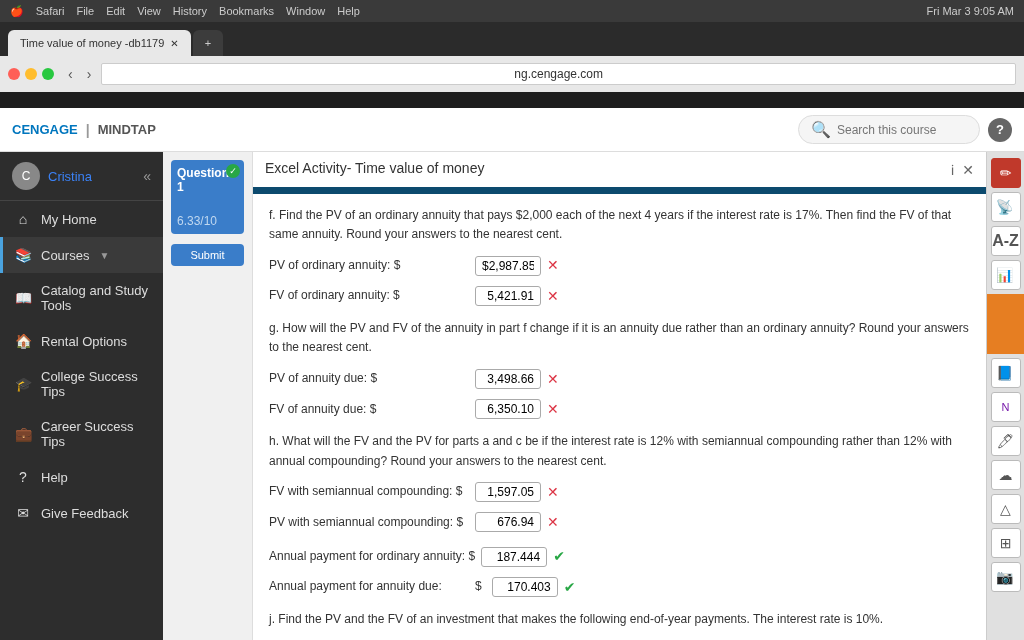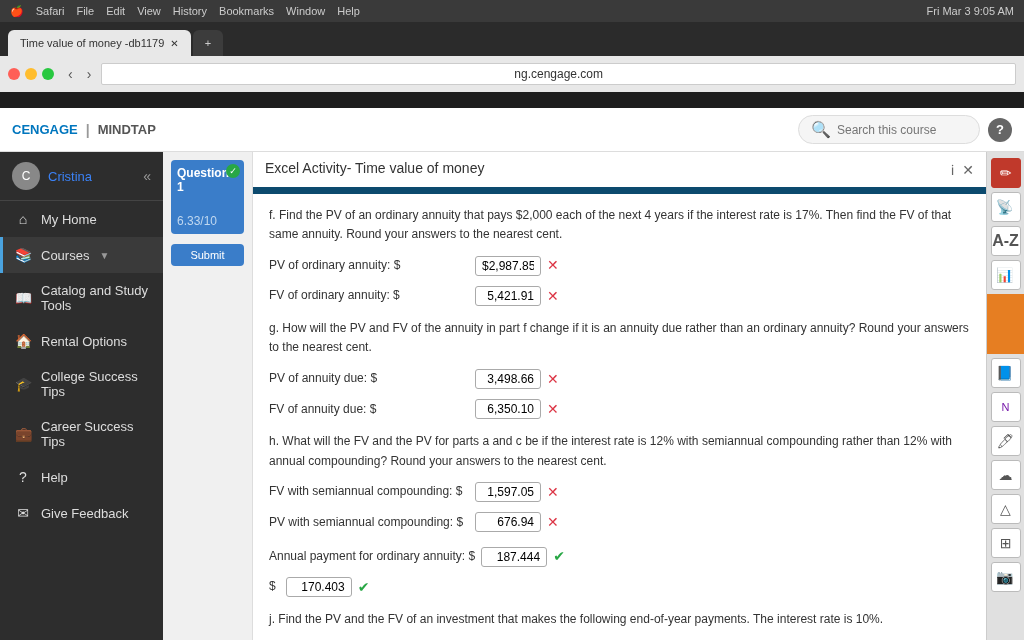--- a/index.html
+++ b/index.html
@@ -434,20 +434,21 @@
       </div>
 
       <div class="section-divider"></div>
 
       <div class="field-row">
         <label>Annual payment for ordinary annuity: $</label>
         <input class="field-input" type="text" value="187.444" style="">
         <span class="status-icon status-correct">✔</span>
       </div>
       <div class="field-row">
+        <label>Annual payment for annuity due:</label>
         <span style="margin-right:4px; font-size:12px;">$</span>
         <input class="field-input" type="text" value="170.403" style="">
         <span class="status-icon status-correct">✔</span>
       </div>
 
       <div class="section-divider"></div>
 
       <div class="problem-text">j. Find the PV and the FV of an investment that makes the following end-of-year payments. The interest rate is 10%.</div>
 
     </div>

